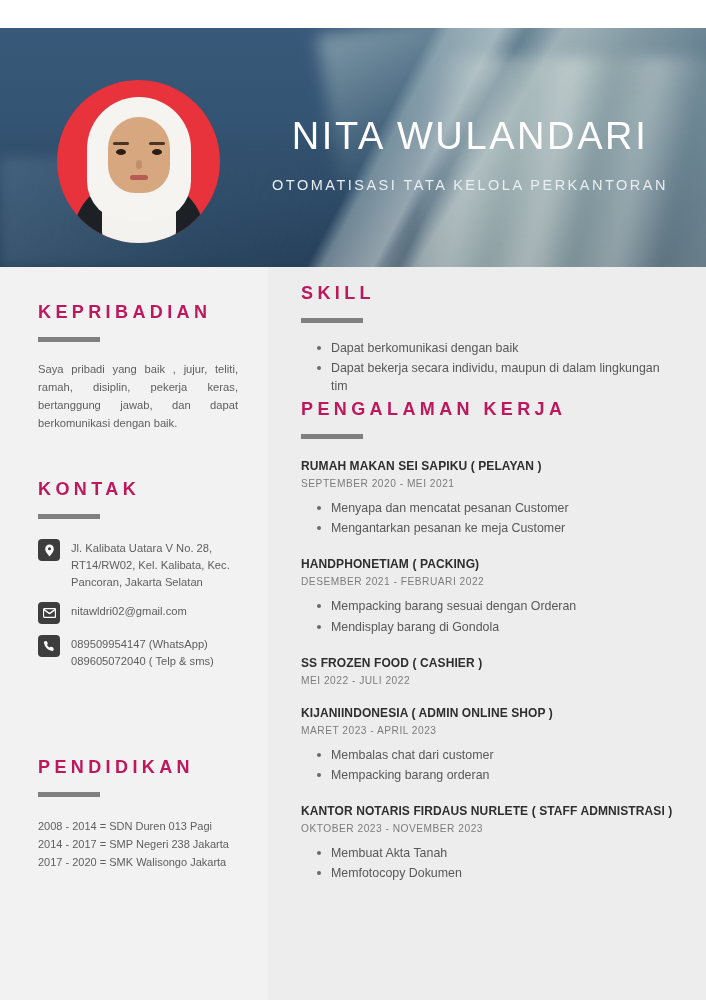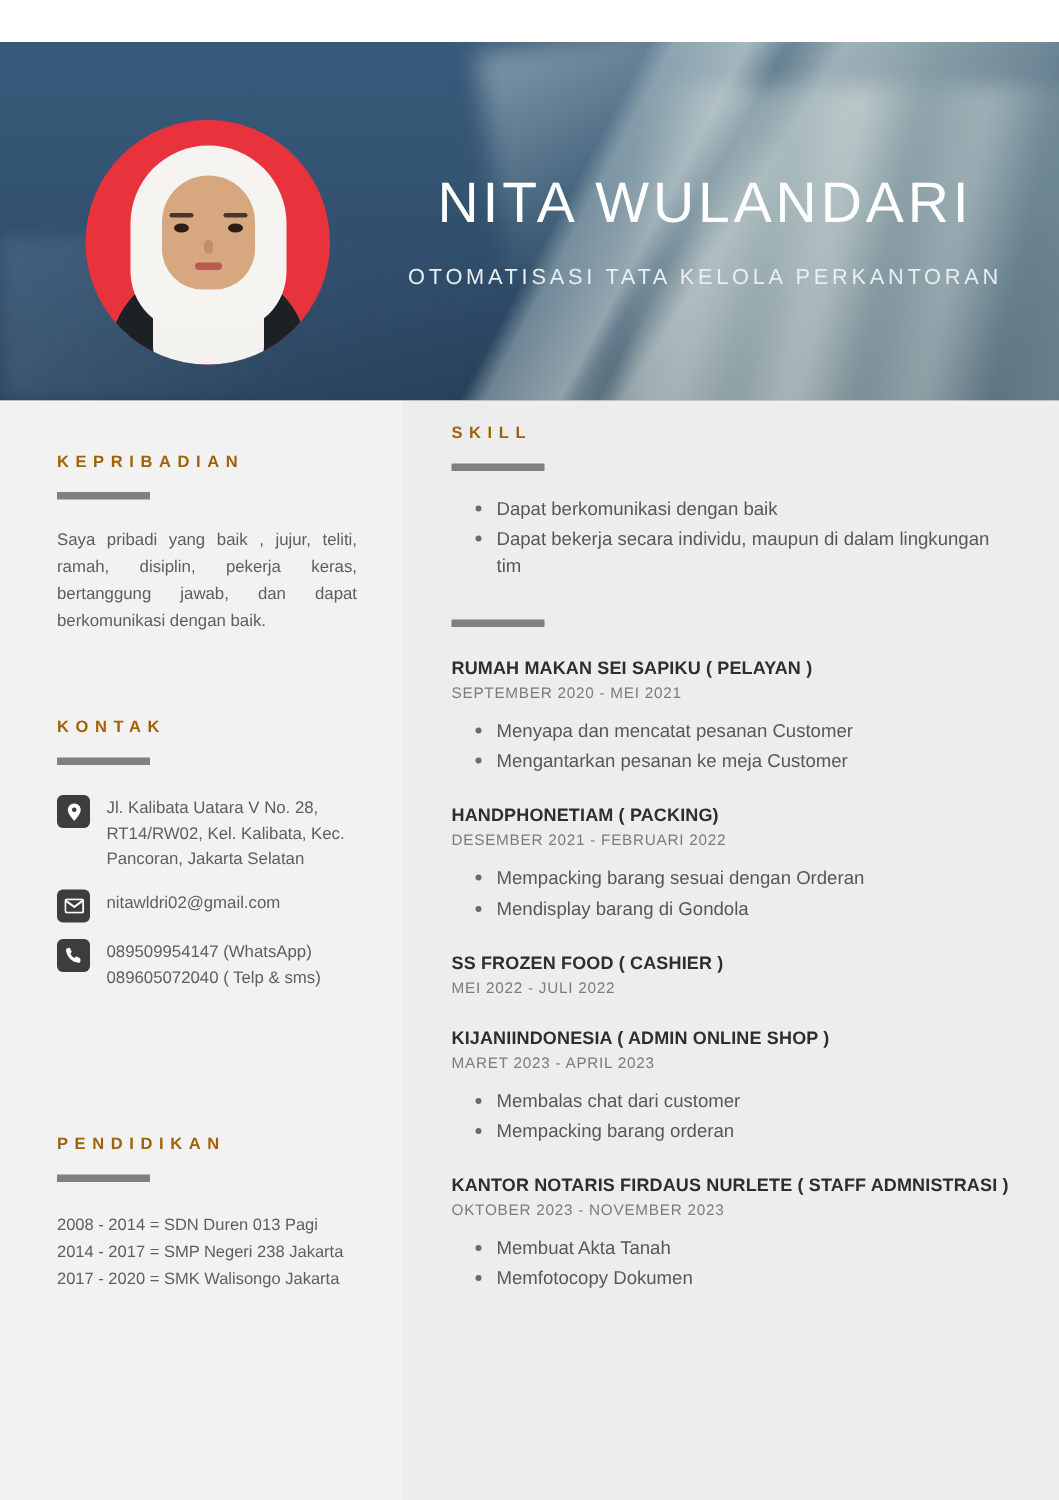--- a/index.html
+++ b/index.html
@@ -212,22 +212,22 @@
     padding: 16px;
     box-sizing: border-box;
   }
   .main {
     flex: 1;
     background: #ededed;
     box-sizing: border-box;
   }
 
   .sec-title {
-    color: #a16207;
-    font-size: 11px;
+    color: #be185d;
+    font-size: 18px;
     font-weight: 700;
     letter-spacing: 4.4px;
     margin: 0;
   }
   .rule {
     width: 62px;
     height: 5px;
     background: #808080;
     margin: 14px 0 0 0;
   }
@@ -428,20 +428,21 @@
         <div class="mn-skill">
           <h2 class="sec-title">SKILL</h2>
           <div class="rule"></div>
           <ul class="bullets">
             <li>Dapat berkomunikasi dengan baik</li>
             <li>Dapat bekerja secara individu, maupun di dalam lingkungan tim</li>
           </ul>
         </div>
 
         <div class="mn-exp">
+          <h2 class="sec-title">PENGALAMAN KERJA</h2>
           <div class="rule"></div>
 
           <div class="job">
             <h3 class="job-title">RUMAH MAKAN SEI SAPIKU ( PELAYAN )</h3>
             <p class="job-date">SEPTEMBER 2020 - MEI 2021</p>
             <ul class="bullets">
               <li>Menyapa dan mencatat pesanan Customer</li>
               <li>Mengantarkan pesanan ke meja Customer</li>
             </ul>
           </div>

